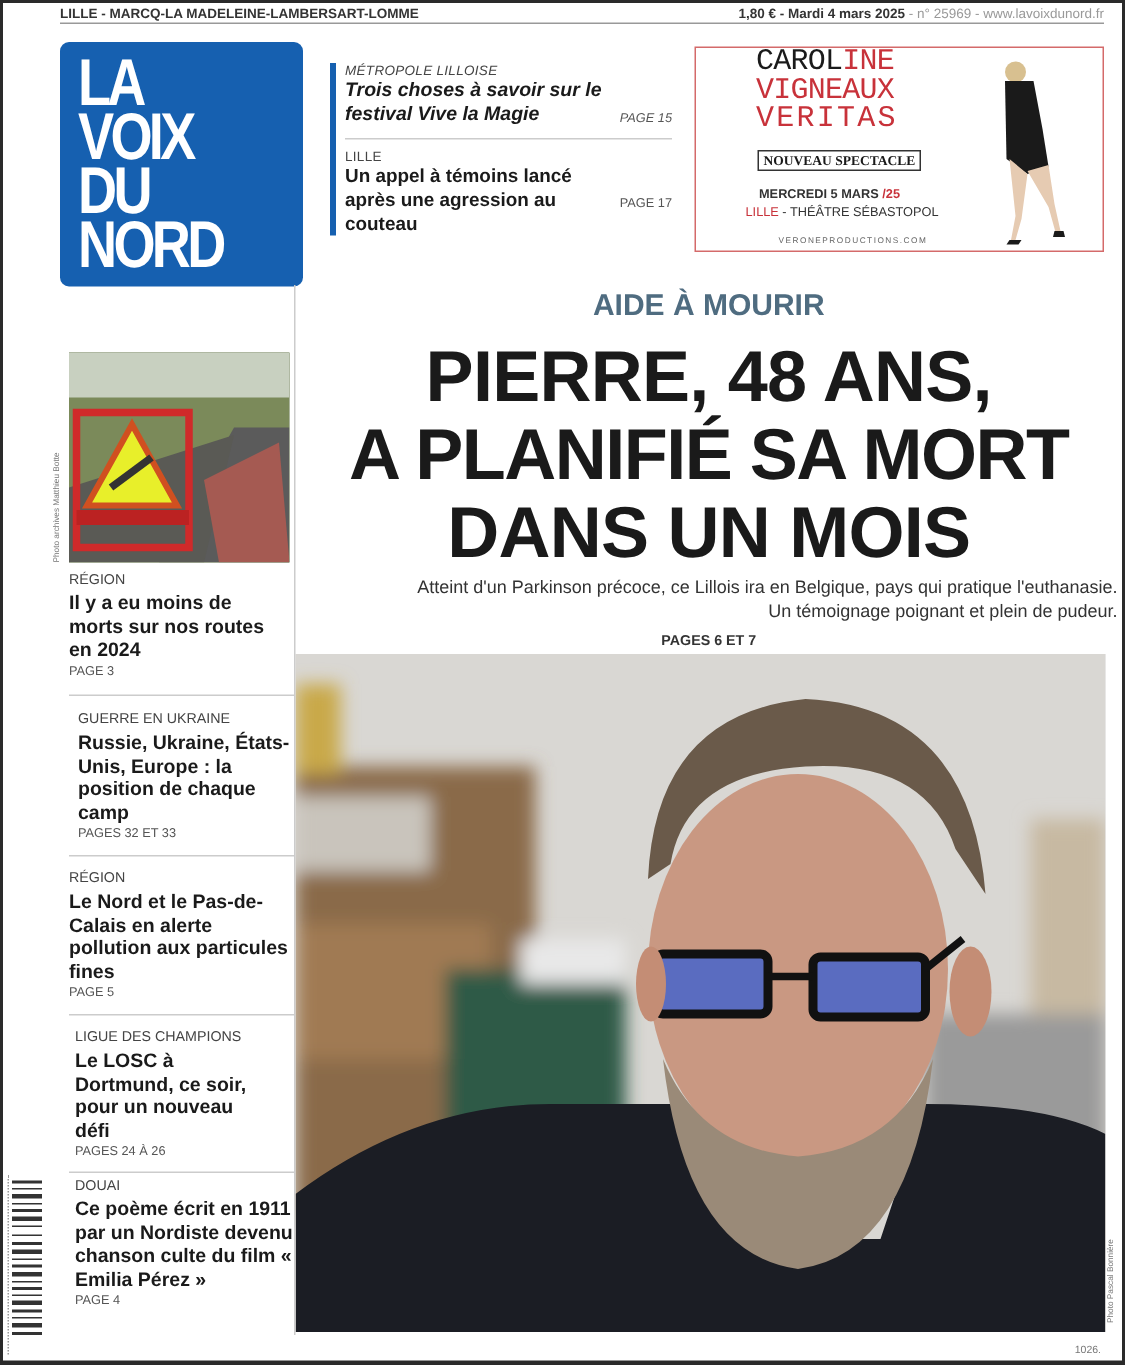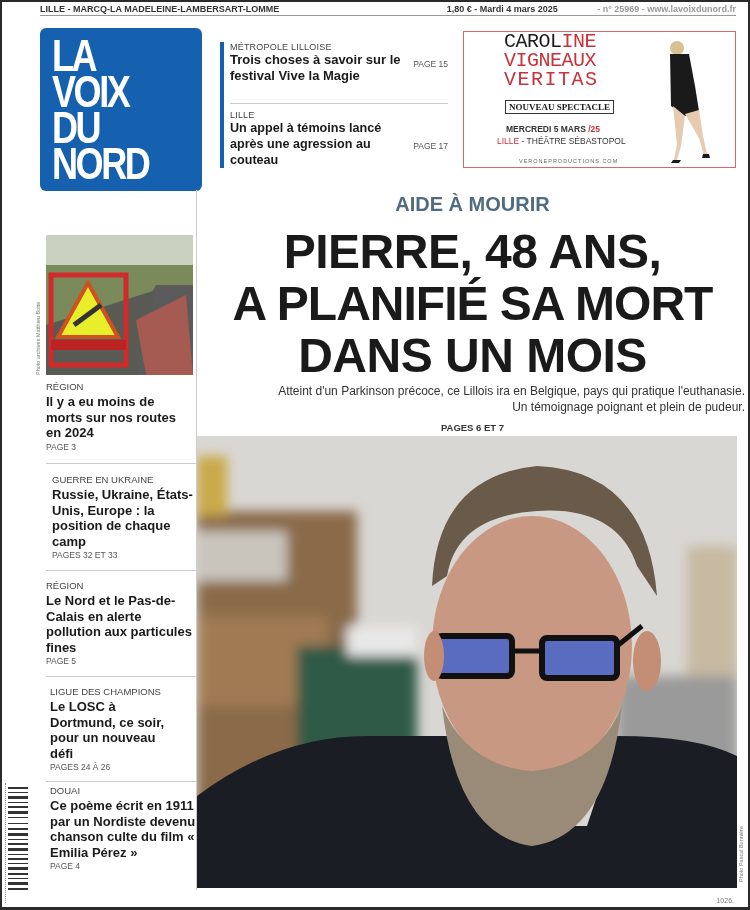--- a/index.html
+++ b/index.html
@@ -1,27 +1,27 @@
 <!DOCTYPE html>
 <html><head>
 <meta charset="utf-8">
 <style>
   * { box-sizing: border-box; margin: 0; padding: 0; }
   body { width: 750px; height: 910px; background: #fff; font-family: "Liberation Sans", sans-serif; color: #1a1a1a; position: relative; overflow: hidden; }
   .frame { position: absolute; inset: 0; border: 2px solid #2a2a2a; border-bottom-width: 3px; }
   .topbar { position: absolute; left: 40px; right: 14px; top: 3px; height: 13px; border-bottom: 1px solid #999; display: flex; justify-content: space-between; align-items: center; font-size: 9px; font-weight: bold; color: #333; }
   .topbar .right { font-weight: bold; }
-  .topbar .right .light { font-weight: bold; color: #999; margin-left: 37px; }
+  .topbar .right .light { font-weight: normal; color: #999; }
   .logo { position: absolute; left: 40px; top: 28px; width: 162px; height: 163px; background: #1660b0; border-radius: 6px 6px 6px 6px; color: #fff; font-family: "Liberation Sans", sans-serif; font-weight: bold; padding: 10px 12px; line-height: 0.82; font-size: 44px; letter-spacing: -3px; transform-origin: left top; }
   .logo span { display: block; transform: scaleX(0.82); transform-origin: left; }
   .teasers { position: absolute; left: 220px; top: 42px; width: 228px; border-left: 4px solid #1660b0; padding-left: 6px; }
   .teaser .kicker { font-size: 9px; color: #444; letter-spacing: 0.2px; }
   .teaser .title { font-size: 13px; font-weight: bold; line-height: 16px; color: #1a1a1a; }
   .teaser .page { font-size: 8.5px; color: #555; font-weight: normal; float: right; margin-top: 4px; }
-  .teaser.first { padding-bottom: 19px; border-bottom: 1px solid #ccc; margin-bottom: 6px; }
+  .teaser.first { padding-bottom: 8px; border-bottom: 1px solid #ccc; margin-bottom: 6px; font-style: italic; }
   .ad { position: absolute; left: 463px; top: 31px; width: 273px; height: 137px; border: 1px solid #d46a6a; background: #fff; }
   .ad .name { position: absolute; left: 40px; top: 0; font-family: Liberation Mono, monospace; font-size: 20px; line-height: 19px; letter-spacing: -0.5px; }
   .ad .name .blk { color: #1a1a1a; }
   .ad .name .red { color: #c8323a; }
   .ad .show { position: absolute; left: 41px; top: 68px; font-family: "Liberation Serif", serif; font-size: 9px; font-weight: bold; border: 1px solid #333; padding: 1px 3px; }
   .ad .date { position: absolute; left: 42px; top: 92px; font-size: 8.5px; font-weight: bold; color: #333; }
   .ad .date .red { color: #c8323a; }
   .ad .venue { position: absolute; left: 33px; top: 104px; font-size: 8.5px; color: #333; }
   .ad .venue .red { color: #c8323a; }
   .ad .url { position: absolute; left: 55px; top: 126px; font-size: 5.5px; color: #666; letter-spacing: 1px; }
@@ -56,21 +56,21 @@
 <div class="logo">
   <span>LA</span>
   <span>VOIX</span>
   <span>DU</span>
   <span>NORD</span>
 </div>
 
 <div class="teasers">
   <div class="teaser first">
     <div class="kicker">MÉTROPOLE LILLOISE</div>
-    <div class="title"><span class="page" style="margin-top:4px">PAGE 15</span><span>Trois choses à savoir sur le festival Vive la Magie</span></div>
+    <div class="title"><span class="page" style="margin-top:18px">PAGE 15</span><span>Trois choses à savoir sur le festival Vive la Magie</span></div>
   </div>
   <div class="teaser">
     <div class="kicker">LILLE</div>
     <div class="title" style="font-size:12.6px"><span class="page" style="margin-top:18px">PAGE 17</span><span>Un appel à témoins lancé après une agression au couteau</span></div>
   </div>
 </div>
 
 <div class="ad">
   <div class="name">
     <div><span class="blk">CAROL</span><span class="red">INE</span></div>

